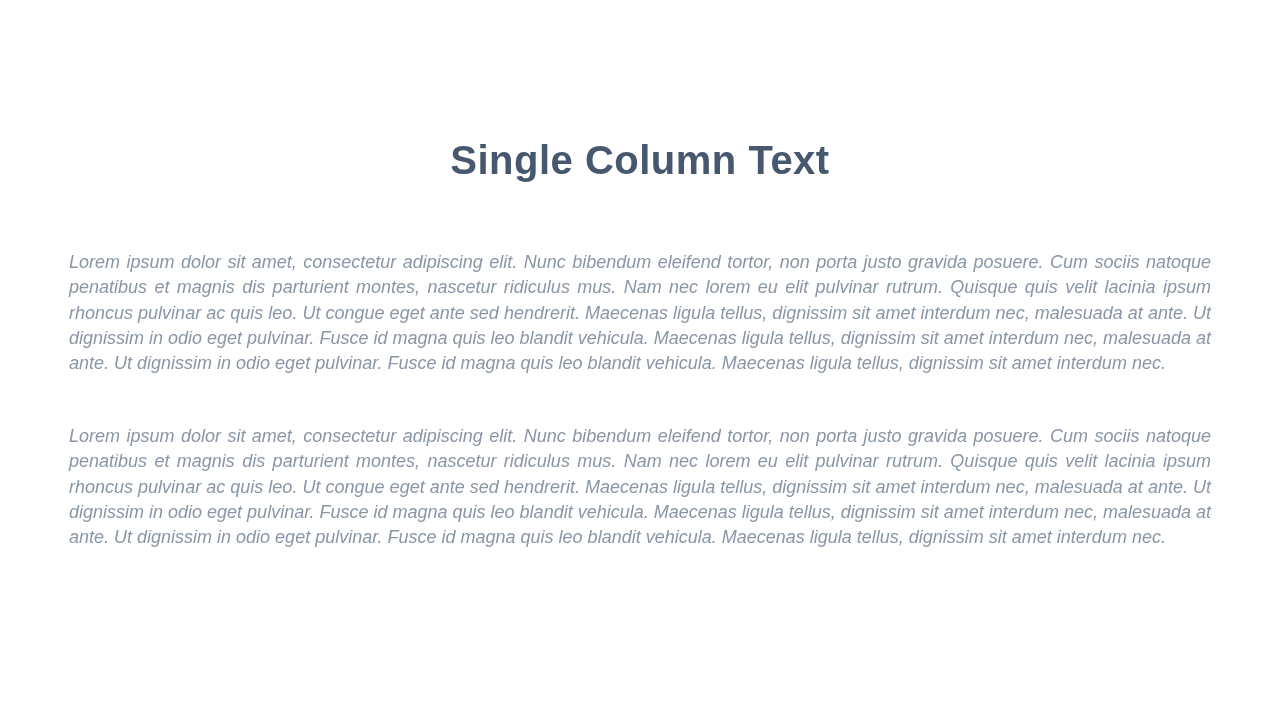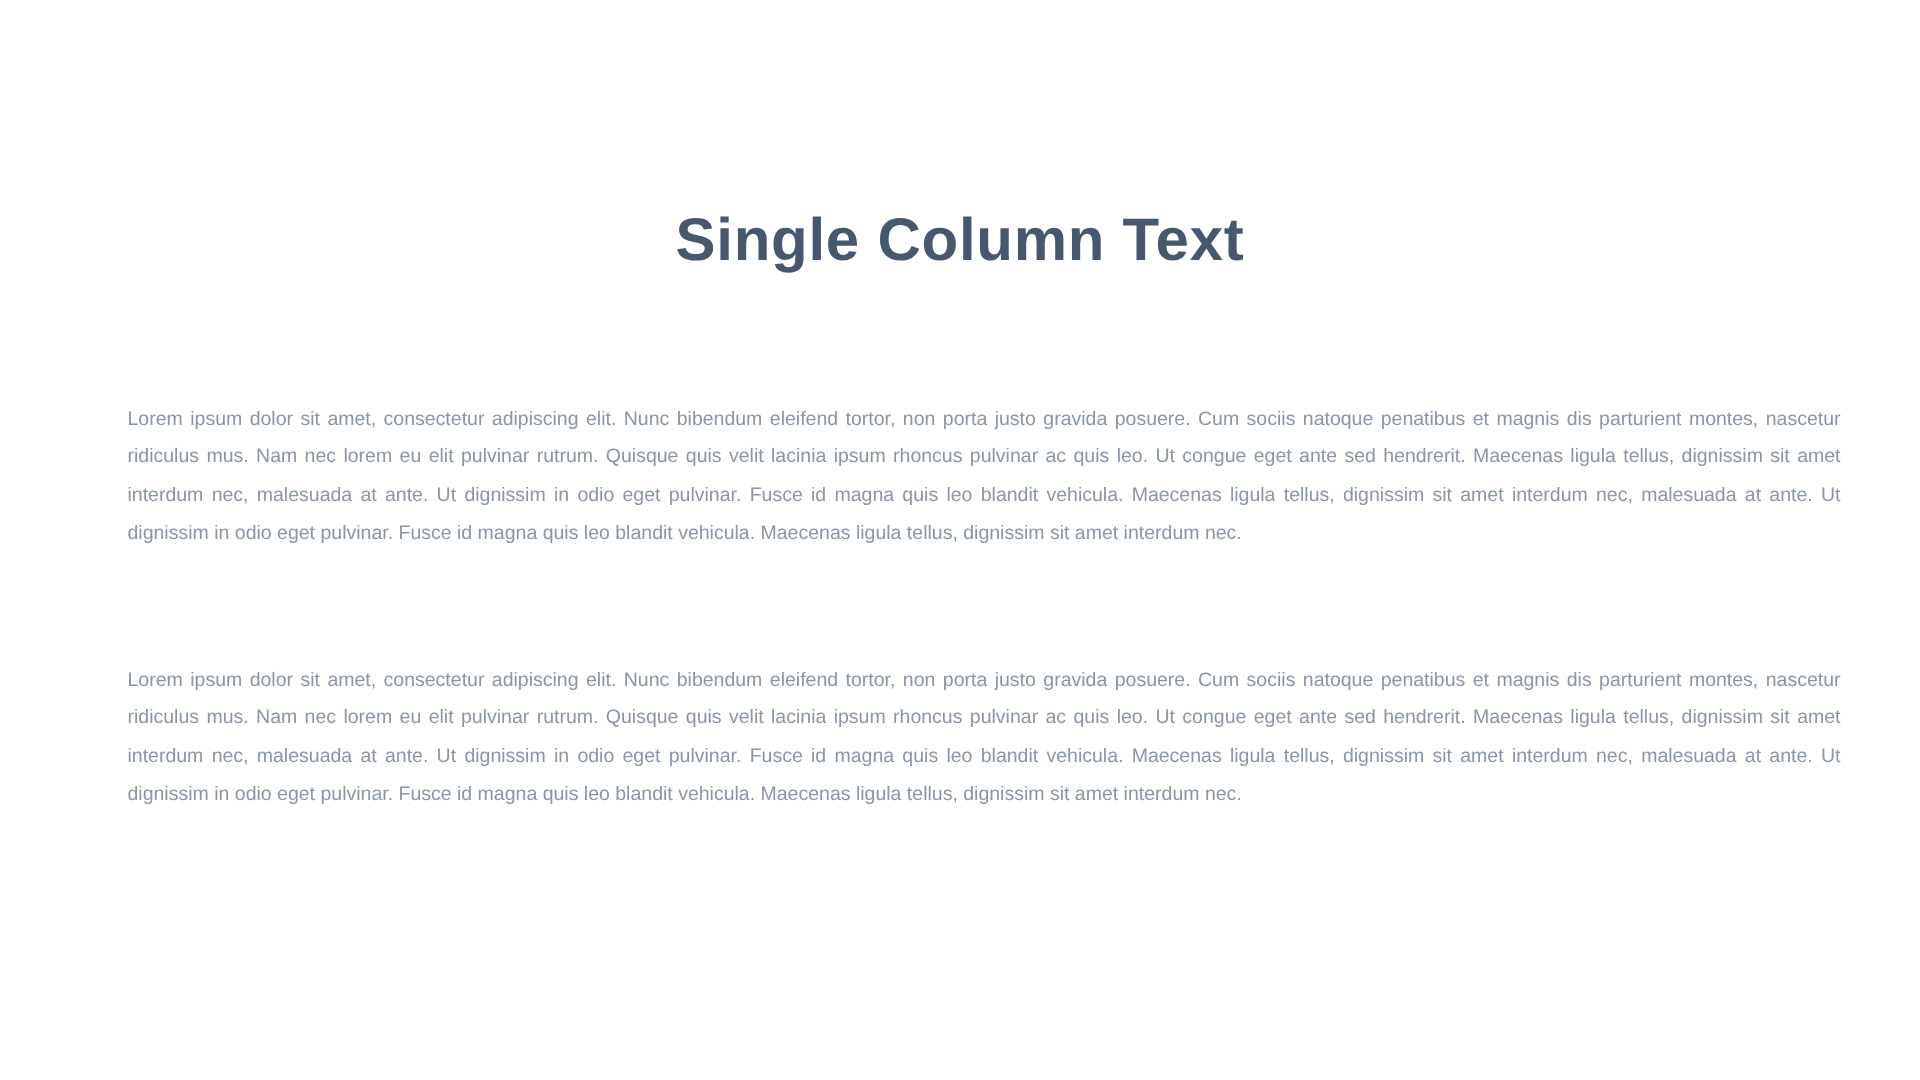--- a/index.html
+++ b/index.html
@@ -26,27 +26,28 @@
     font-size: 40px;
     font-weight: 700;
     line-height: 48px;
     color: #47586e;
     letter-spacing: 0.5px;
   }
   .body-paragraph {
     position: absolute;
     left: 69px;
     width: 1142px;
-    margin: 16px;
+    margin: 0;
     text-align: justify;
     font-family: "Liberation Sans", sans-serif;
-    font-size: 13px;
+    font-size: 18px;
     line-height: 25.3px;
     color: #8a95a6;
     font-weight: 400;
+    font-style: italic;
   }
   .paragraph-1 { top: 250px; }
   .paragraph-2 { top: 424px; }
 </style>
 </head>
 <body>
 
 <div class="slide">
   <h1 class="slide-title">Single Column Text</h1>
 

